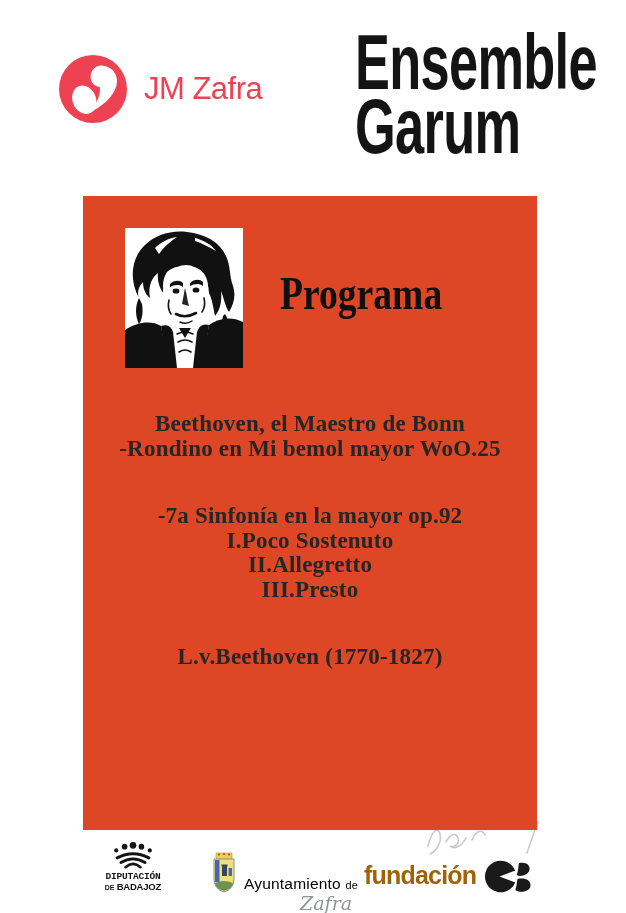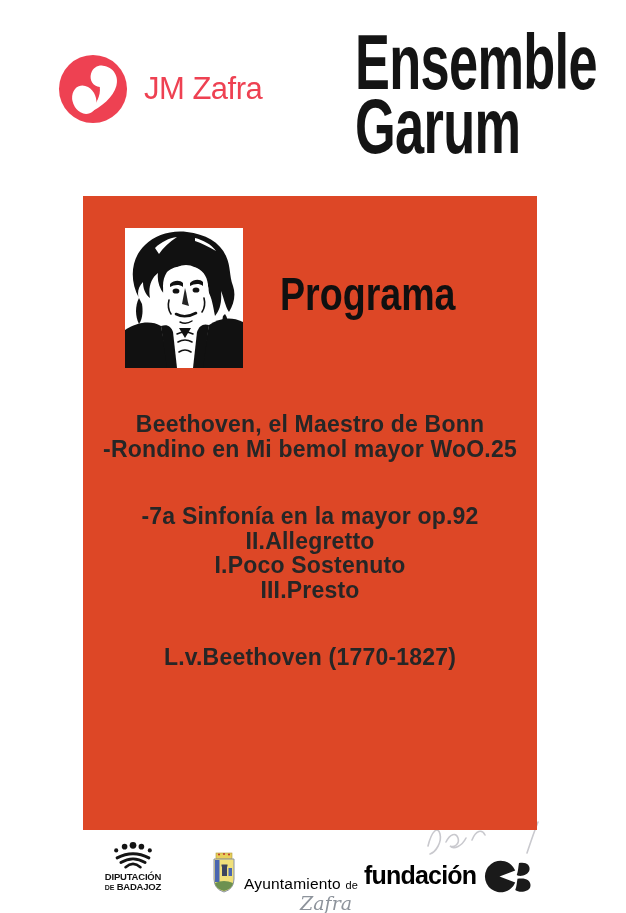--- a/index.html
+++ b/index.html
@@ -17,21 +17,21 @@
   }
   .main-title{
     left:355px;top:30px;color:var(--ink,#141414);font-weight:bold;
     font-size:77px;line-height:64px;letter-spacing:-1px;
     transform:scaleX(0.68);transform-origin:left top;white-space:nowrap;
   }
 
   
   .card{
     left:83px;top:196px;width:454px;height:634px;
-    background:var(--card,#dd4726);z-index:2;
+    background:var(--card,#dd4726);z-index:2;font-family:Liberation Serif, serif;
   }
   .beethoven{
     position:absolute;left:42px;top:32px;width:118px;height:140px;background:#fff;
   }
   .beethoven svg{display:block;width:118px;height:140px;}
   .card-heading{
     position:absolute;left:197px;top:74px;color:#101010;font-weight:bold;
     font-size:47px;line-height:1;letter-spacing:0px;
     transform:scaleX(0.8);transform-origin:left top;white-space:nowrap;
   }
@@ -43,33 +43,33 @@
   .program .line{min-height:24.5px;}
   .program .gap-lg{}
   .program .gap-xl{margin-top:43px;}
 
   
   .signature{left:420px;top:820px;z-index:1;}
 
   
   .sponsor-dip{left:94px;top:842px;width:78px;text-align:center;color:#141414;}
   .sponsor-dip svg{display:block;margin:0 auto 2px auto;}
-  .dip-l1{font-size:9.5px;font-weight:bold;line-height:10px;letter-spacing:-0.2px;}
+  .dip-l1{font-size:9.5px;font-weight:bold;line-height:10px;letter-spacing:-0.2px;font-family:Liberation Mono, monospace;}
   .dip-l2{font-size:9.5px;font-weight:bold;line-height:10px;letter-spacing:-0.2px;}
   .dip-l2 .small{font-size:7px;}
   .sponsor-zafra{left:211px;top:852px;display:flex;align-items:flex-start;gap:7px;}
   .zafra-text{display:flex;flex-direction:column;}
   .zafra-row1{color:#000000;font-size:15.5px;line-height:16px;letter-spacing:0.2px;margin-top:24px;}
   .zafra-row1 .small{font-size:11px;}
   .zafra-script{
     color:#8d939b;font-family:"DejaVu Serif", serif;font-style:italic;
     font-size:19px;line-height:20px;align-self:flex-end;margin-right:6px;margin-left:32px;
   }
   .sponsor-fcb{left:364px;top:856px;display:flex;align-items:center;}
-  .fcb-word{color:#000000;font-size:25px;font-weight:bold;letter-spacing:-0.8px;}
+  .fcb-word{color:#a16207;font-size:25px;font-weight:bold;letter-spacing:-0.8px;}
   .sponsor-fcb svg{margin-left:7px;margin-top:3px;}
 </style>
 </head>
 <body>
 
 <div class="abs jm-brand">
   <svg width="70" height="74" viewBox="0 0 72 74" aria-hidden="true">
     <circle cx="36" cy="37" r="35" fill="#ee4152"></circle>
     <ellipse cx="27" cy="48" rx="12" ry="15" fill="#ffffff" transform="rotate(-22 27 48)"></ellipse>
     <path d="M46,13 C57,14 63,24 60,34 C57,45 45,56 31,62 C40,52 44,44 43,35 C36,34 32,28 34,21 C36,15 41,12.5 46,13 Z" fill="#ffffff"></path>
@@ -129,22 +129,22 @@
       </g>
     </svg>
   </div>
 
   <h2 class="card-heading" style="margin:0;">Programa</h2>
 
   <div class="program">
     <div class="line">Beethoven, el Maestro de Bonn</div>
     <div class="line gap-lg">-Rondino en Mi bemol mayor WoO.25</div>
     <div class="line gap-xl">-7a Sinfonía en la mayor op.92</div>
+    <div class="line">I.Poco Sostenuto</div>
     <div class="line">II.Allegretto</div>
-    <div class="line">I.Poco Sostenuto</div>
     <div class="line">III.Presto</div>
     <div class="line gap-xl">L.v.Beethoven (1770-1827)</div>
   </div>
 </section>
 
 <div class="abs sponsor-dip">
   <svg width="50" height="28" viewBox="0 0 52 30" aria-hidden="true">
     <g fill="#141414">
       <circle cx="8" cy="9" r="2.2"></circle>
       <circle cx="17" cy="5" r="3"></circle>

